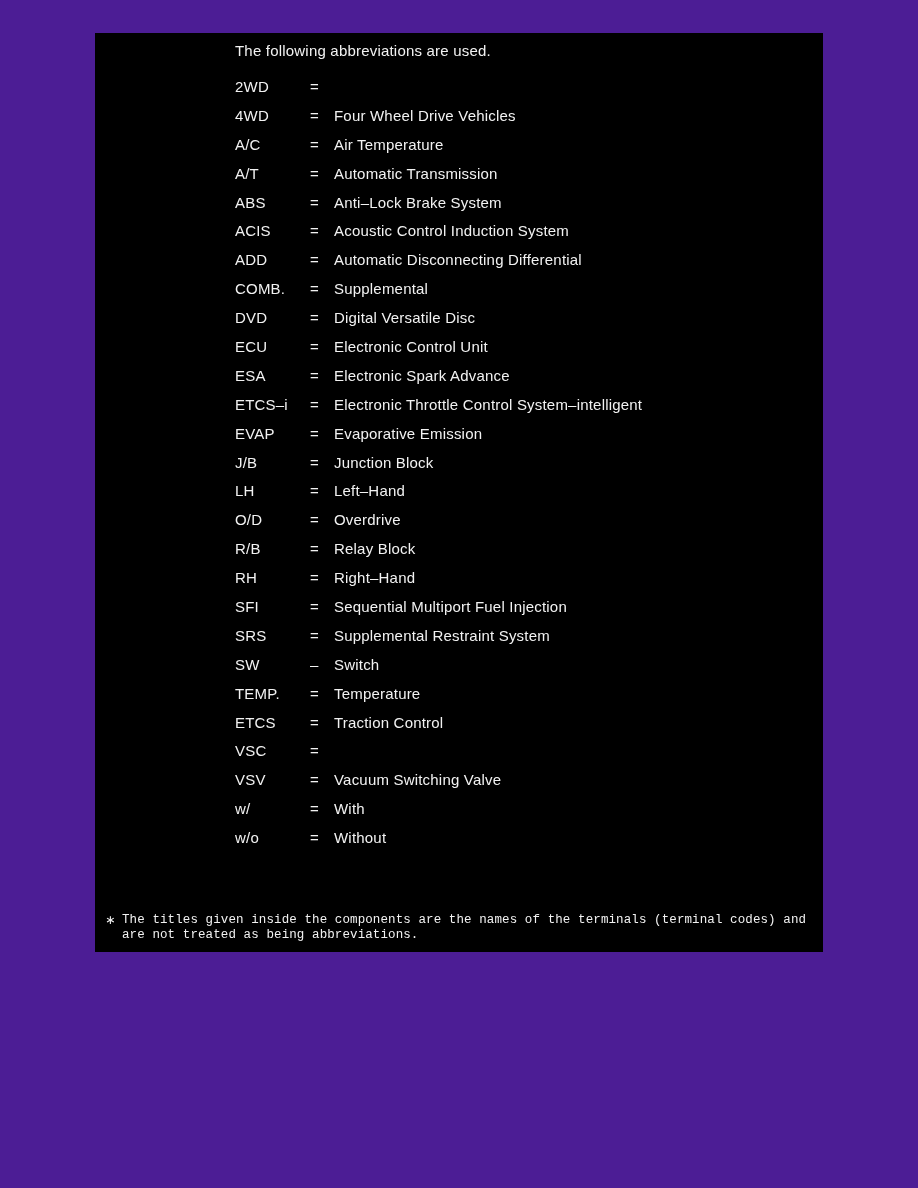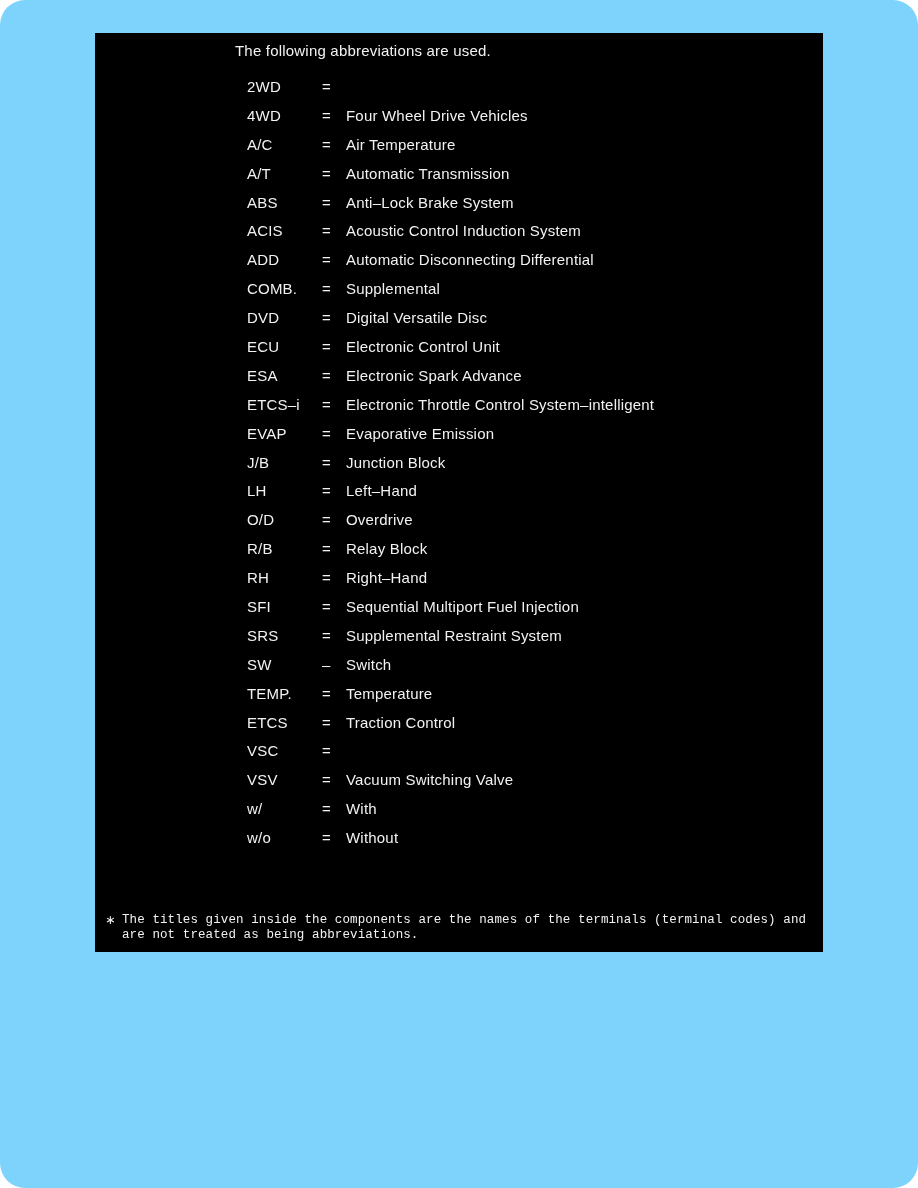--- a/index.html
+++ b/index.html
@@ -5,44 +5,42 @@
   html, body {
     margin: 0;
     padding: 0;
     background: #ffffff;
     font-family: "Liberation Sans", "DejaVu Sans", sans-serif;
   }
   .page {
     position: relative;
     width: 918px;
     height: 1188px;
-    background: #7dd3fc;
+    background: #4c1d95;
     overflow: hidden;
-    border-radius: 25px;
   }
   .panel {
     position: absolute;
     left: 95px;
     top: 33px;
     width: 728px;
     height: 919px;
     background: #000000;
     color: #f2f2f2;
     box-sizing: border-box;
     padding-top: 10px;
   }
   .heading {
     margin-left: 140px;
     font-size: 15px;
     line-height: 16px;
     letter-spacing: 0.2px;
   }
   .rows {
     margin-top: 13px;
-    padding-left: 12px;
   }
   .row {
     display: flex;
     align-items: center;
     height: 28.9px;
     padding-left: 140px;
     font-size: 15px;
     letter-spacing: 0.2px;
   }
   .abbr {

